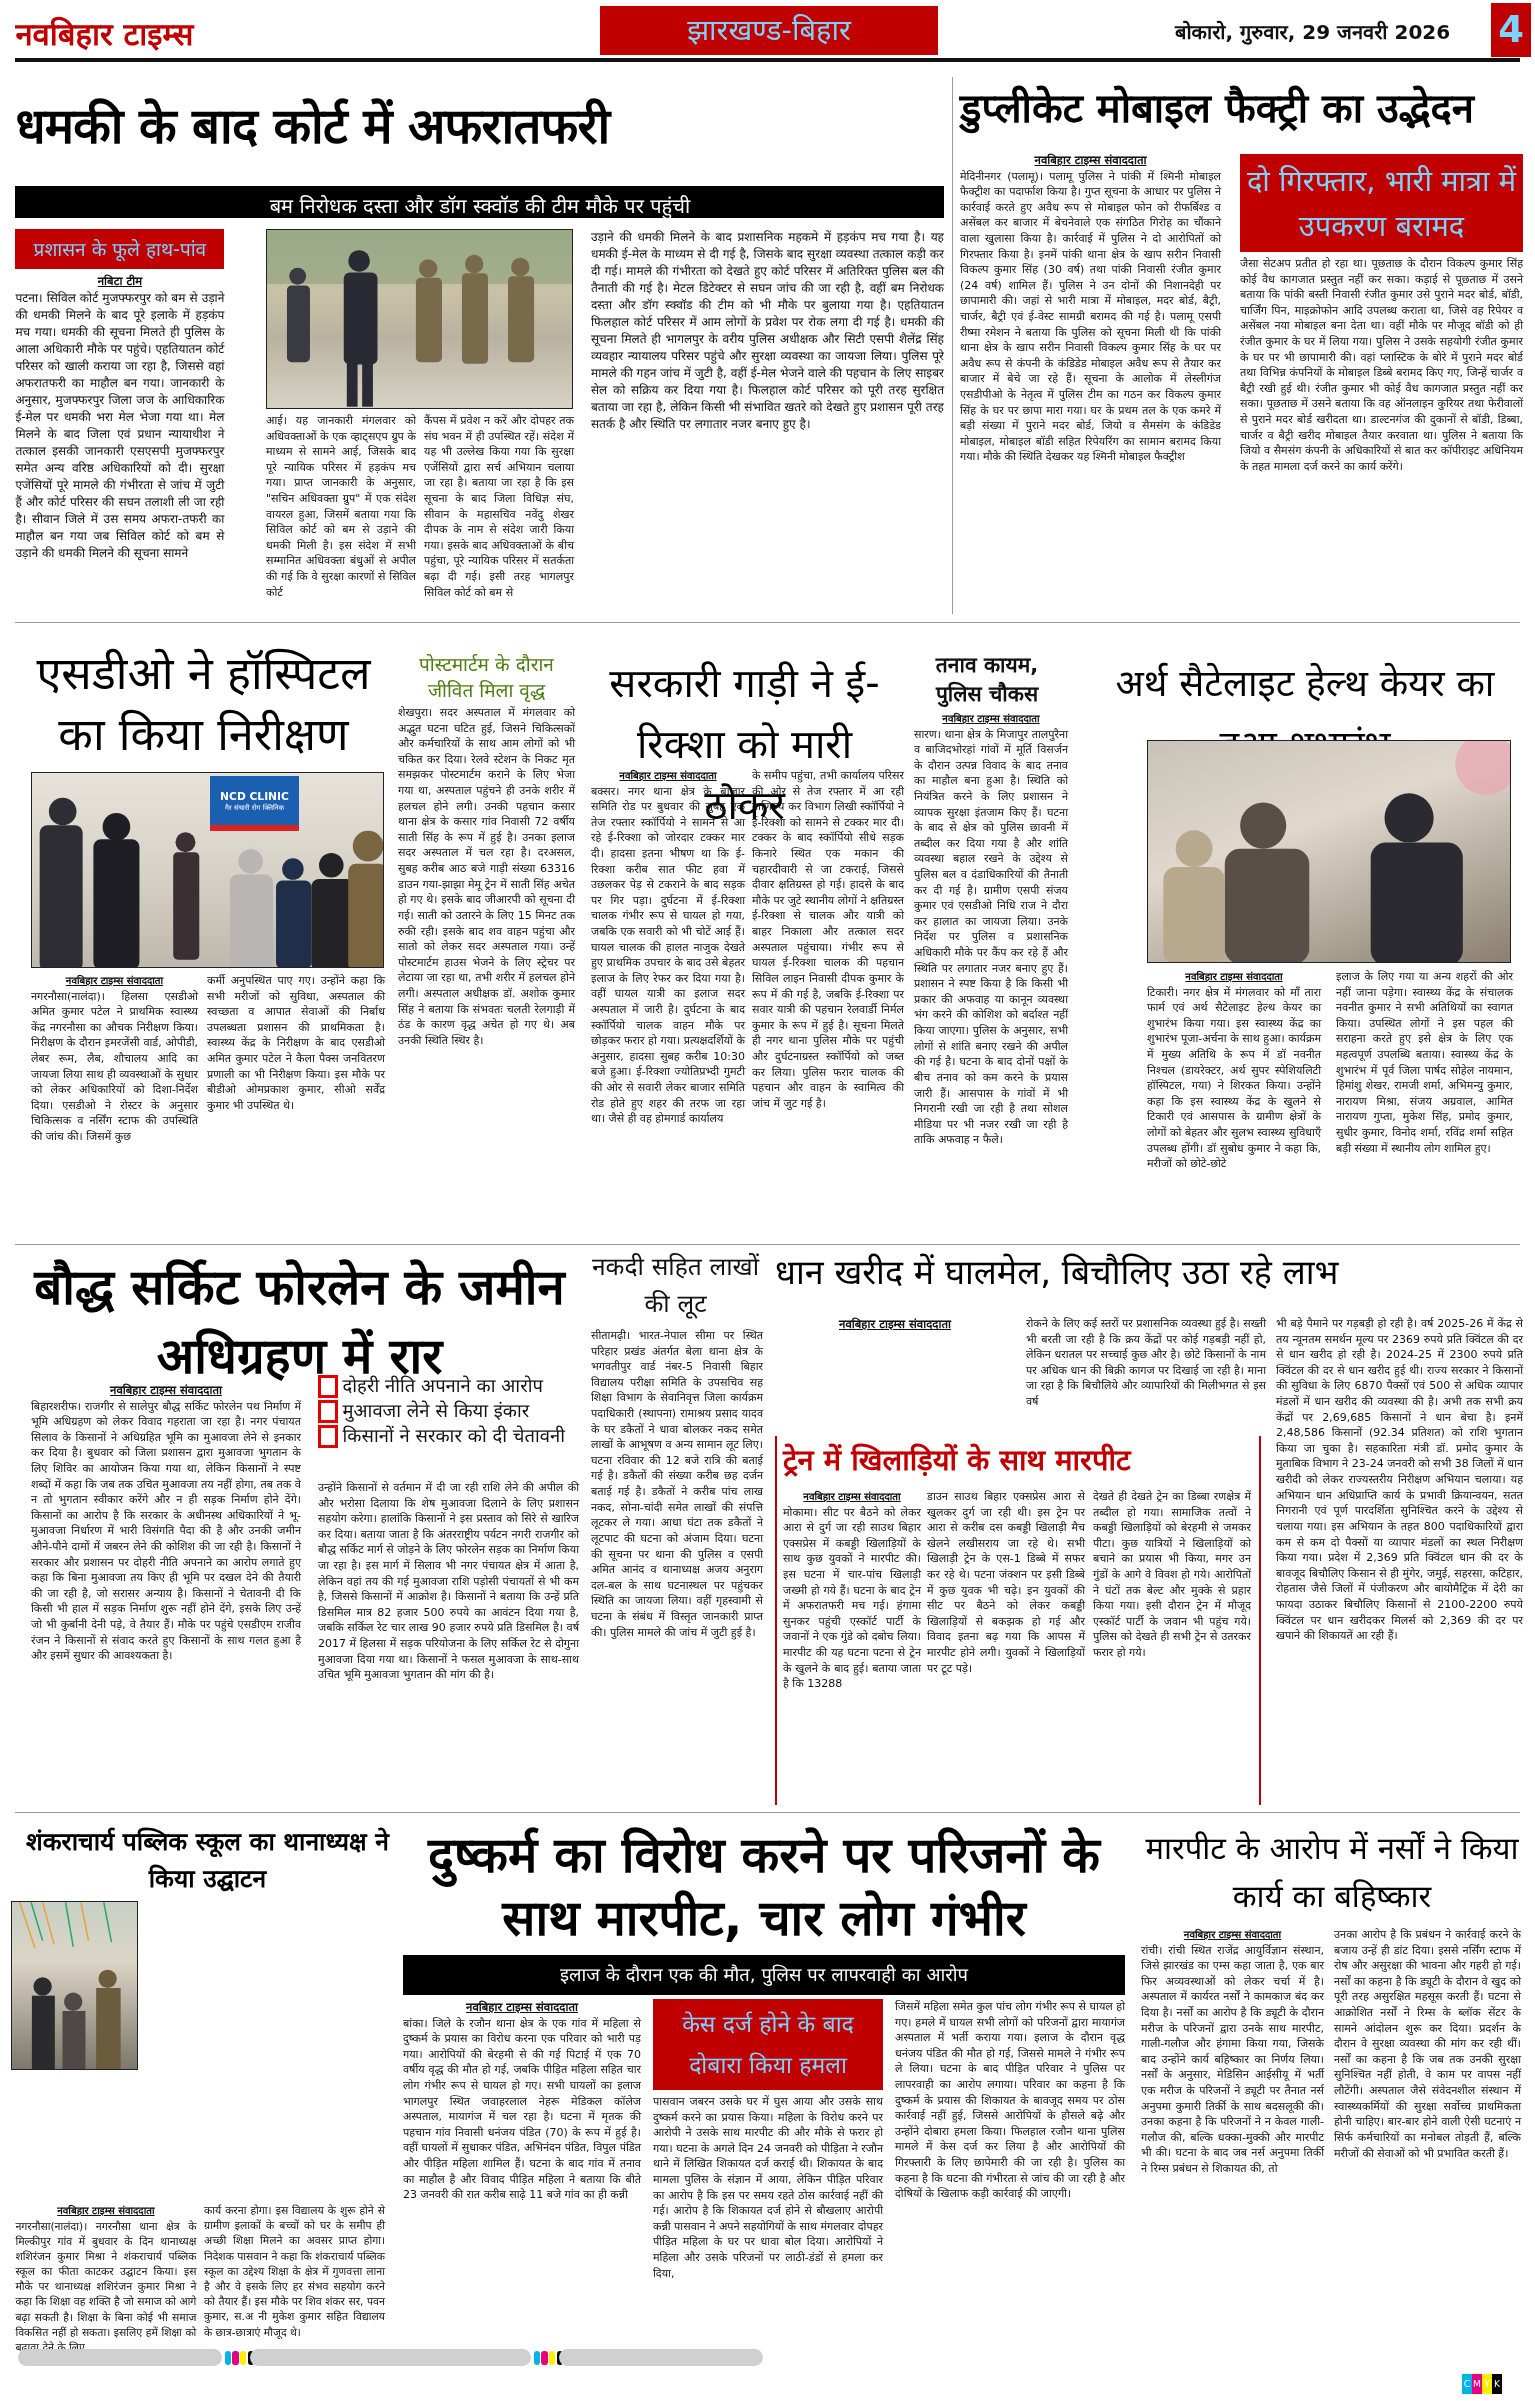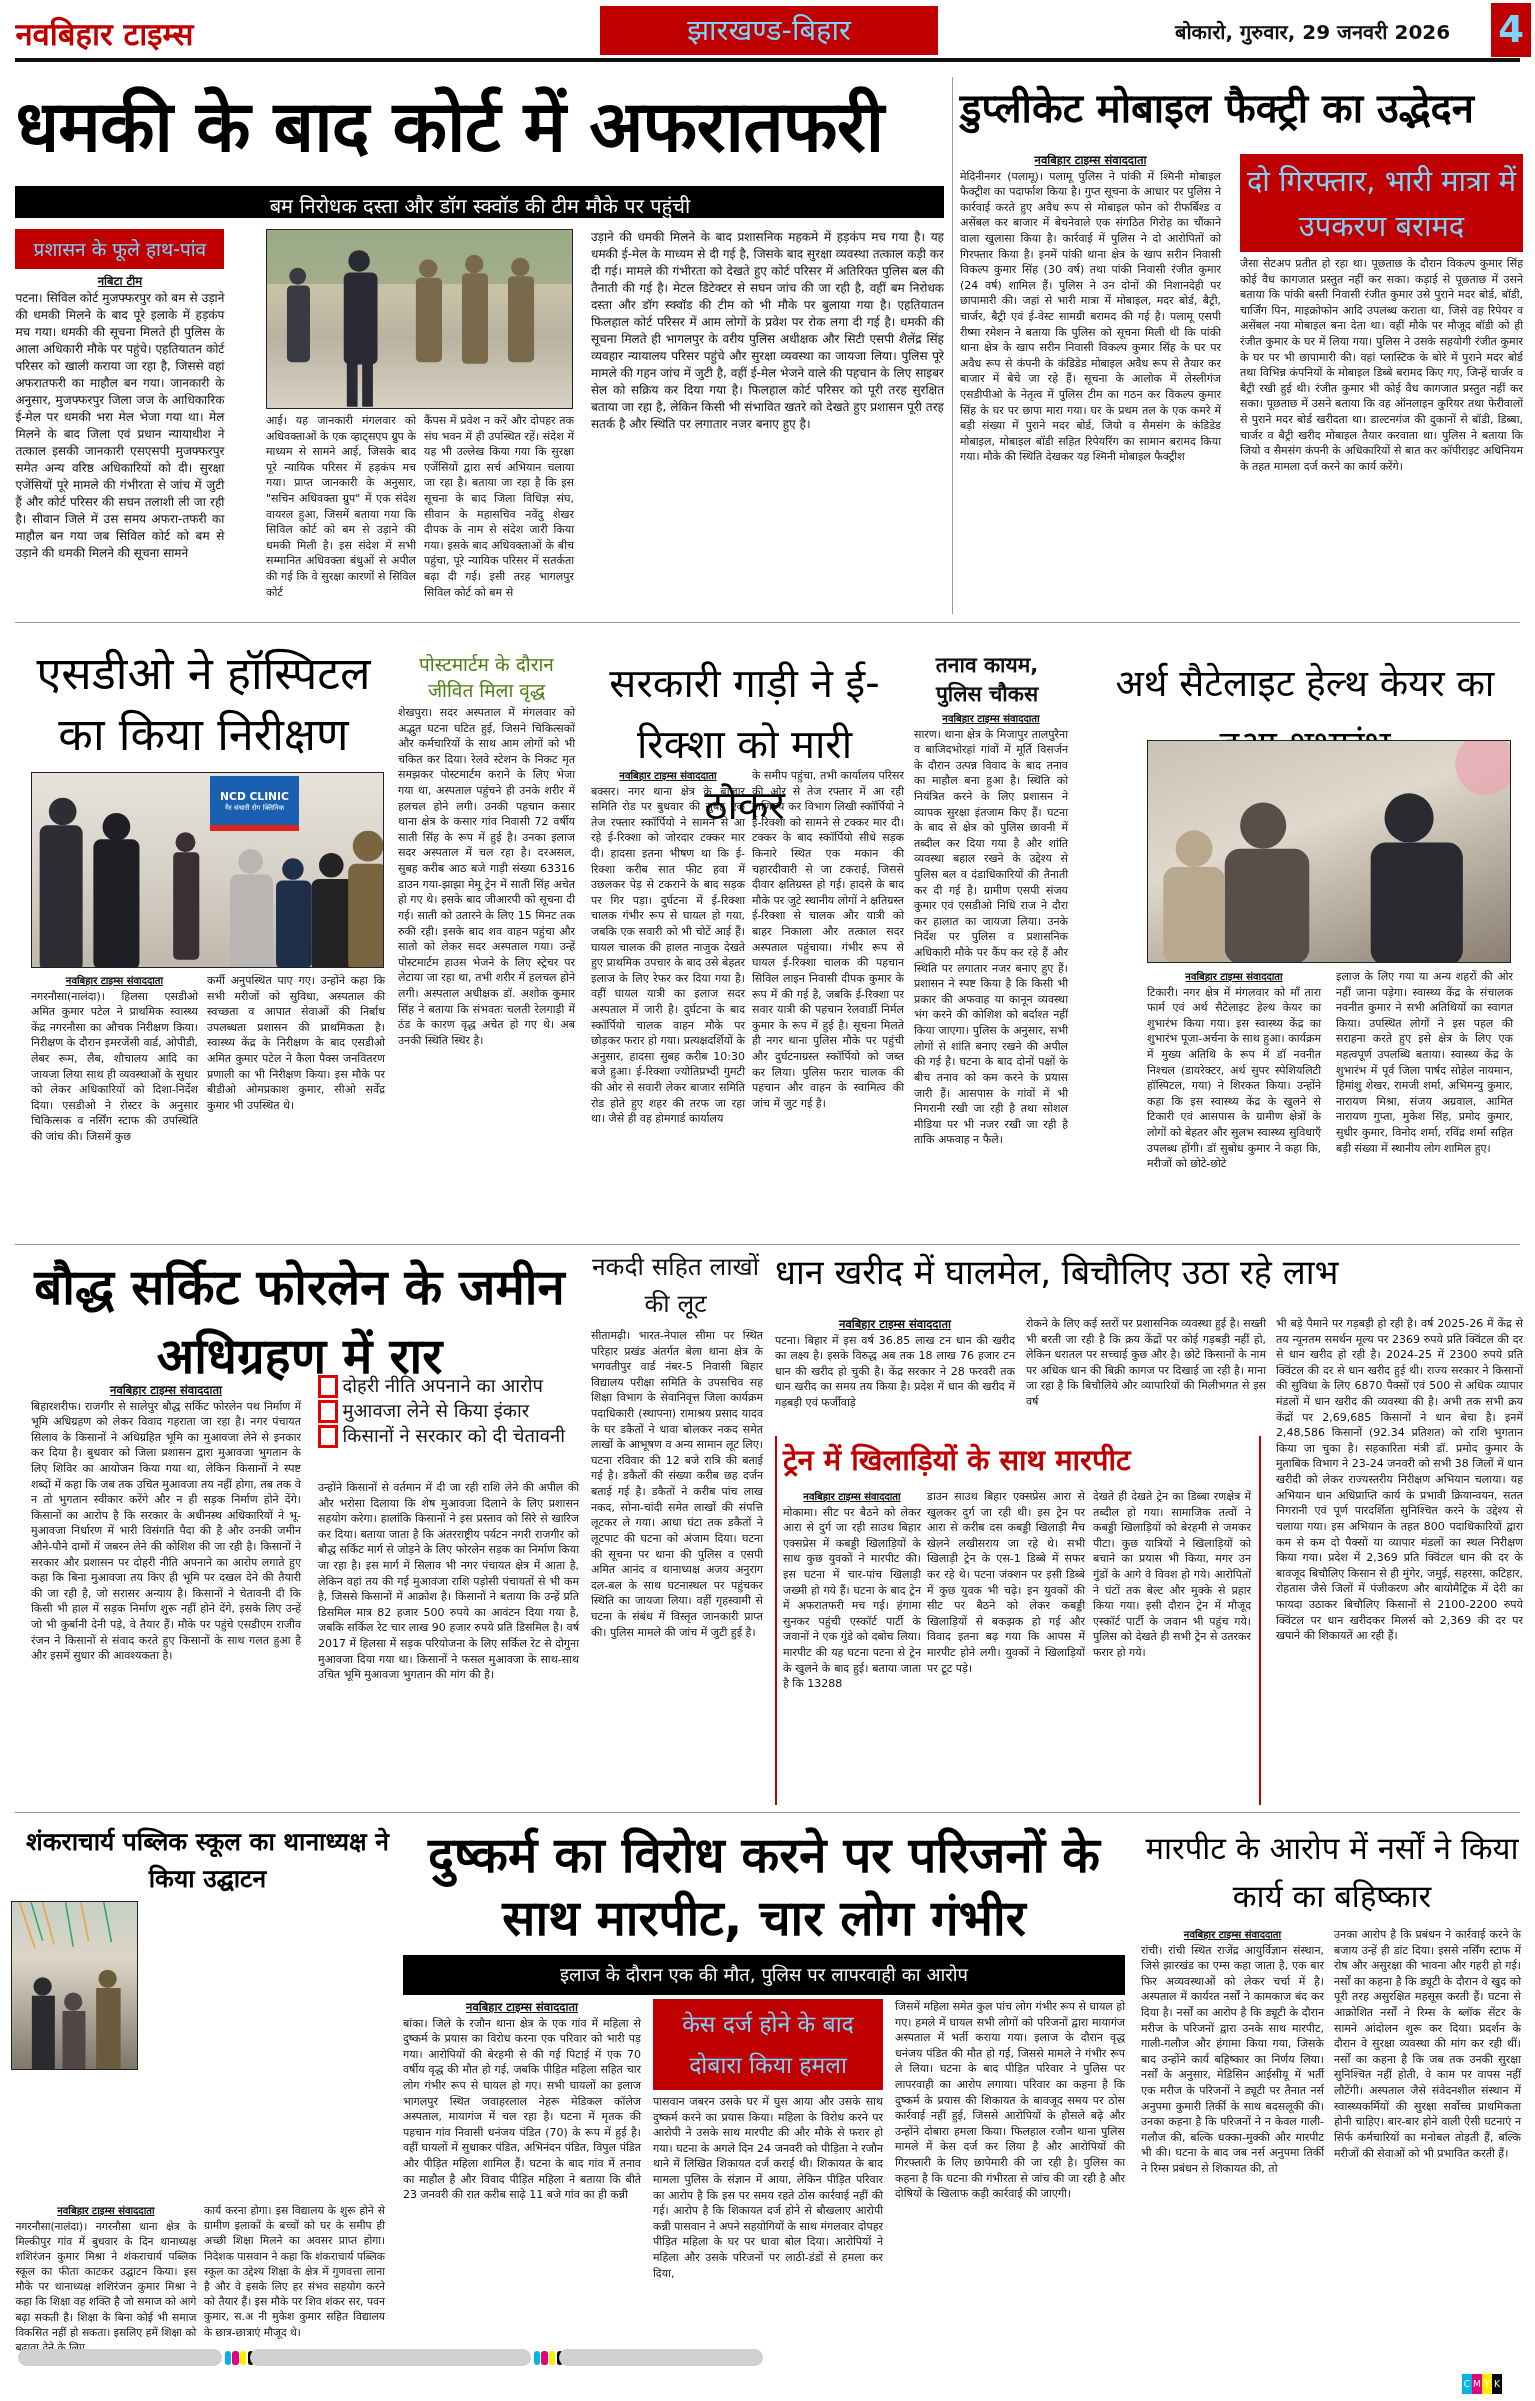--- a/index.html
+++ b/index.html
@@ -26,21 +26,21 @@
   <div class="abs redbox" style="left:600px;top:6.1px;width:338px;height:49px;font-size:29px;line-height:49px">
     <span>झारखण्ड-बिहार</span>
   </div>
   <div class="abs" style="left:1175px;top:18.4px;font-size:20px;font-weight:bold">बोकारो, गुरुवार, 29 जनवरी 2026</div>
   <div class="abs redbox" style="left:1491px;top:3.1px;width:40px;height:54px;font-size:37px;line-height:54px;font-weight:bold">
     <span>4</span>
   </div>
   <div class="hr" style="left:15.4px;top:58px;width:1505px;height:3.8px;background:#111"></div>
 </div>
 
-<div class="abs hl" style="left:15.4px;top:77px;width:929px;font-size:71px;line-height:100px;letter-spacing:-0.8px">धमकी के बाद कोर्ट में अफरातफरी</div>
+<div class="abs hl" style="left:15.4px;top:77px;width:929px;font-size:49px;line-height:100px;letter-spacing:-0.8px">धमकी के बाद कोर्ट में अफरातफरी</div>
 <div class="abs blackbar" style="left:15.4px;top:186px;width:929px;height:32px;font-size:20px;line-height:40px">
   <span>बम निरोधक दस्ता और डॉग स्क्वॉड की टीम मौके पर पहुंची</span>
 </div>
 <div class="abs redbox" style="left:15.4px;top:229px;width:209px;height:40px;font-size:19px;line-height:40px">
   <span>प्रशासन के फूले हाथ-पांव</span>
 </div>
 <div class="abs" style="left:15.4px;top:273px;width:209px">
   <div class="by">नबिटा टीम</div>
   <div class="body">पटना। सिविल कोर्ट मुजफ्फरपुर को बम से उड़ाने की धमकी मिलने के बाद पूरे इलाके में हड़कंप मच गया। धमकी की सूचना मिलते ही पुलिस के आला अधिकारी मौके पर पहुंचे। एहतियातन कोर्ट परिसर को खाली कराया जा रहा है, जिससे वहां अफरातफरी का माहौल बन गया। जानकारी के अनुसार, मुजफ्फरपुर जिला जज के आधिकारिक ई-मेल पर धमकी भरा मेल भेजा गया था। मेल मिलने के बाद जिला एवं प्रधान न्यायाधीश ने तत्काल इसकी जानकारी एसएसपी मुजफ्फरपुर समेत अन्य वरिष्ठ अधिकारियों को दी। सुरक्षा एजेंसियों पूरे मामले की गंभीरता से जांच में जुटी हैं और कोर्ट परिसर की सघन तलाशी ली जा रही है। सीवान जिले में उस समय अफरा-तफरी का माहौल बन गया जब सिविल कोर्ट को बम से उड़ाने की धमकी मिलने की सूचना सामने</div>
 </div>
@@ -190,21 +190,20 @@
     </div>
 </div>
 <div class="abs body" style="left:318px;top:1480px;width:261px;font-size:11px">उन्होंने किसानों से वर्तमान में दी जा रही राशि लेने की अपील की और भरोसा दिलाया कि शेष मुआवजा दिलाने के लिए प्रशासन सहयोग करेगा। हालांकि किसानों ने इस प्रस्ताव को सिरे से खारिज कर दिया। बताया जाता है कि अंतरराष्ट्रीय पर्यटन नगरी राजगीर को बौद्ध सर्किट मार्ग से जोड़ने के लिए फोरलेन सड़क का निर्माण किया जा रहा है। इस मार्ग में सिलाव भी नगर पंचायत क्षेत्र में आता है, लेकिन वहां तय की गई मुआवजा राशि पड़ोसी पंचायतों से भी कम है, जिससे किसानों में आक्रोश है। किसानों ने बताया कि उन्हें प्रति डिसमिल मात्र 82 हजार 500 रुपये का आवंटन दिया गया है, जबकि सर्किल रेट चार लाख 90 हजार रुपये प्रति डिसमिल है। वर्ष 2017 में हिलसा में सड़क परियोजना के लिए सर्किल रेट से दोगुना मुआवजा दिया गया था। किसानों ने फसल मुआवजा के साथ-साथ उचित भूमि मुआवजा भुगतान की मांग की है।</div>
 
 <div class="abs" style="left:591px;top:1248px;width:169px;font-size:24.6px;line-height:37px;text-align:center">नकदी सहित लाखों की लूट</div>
 <div class="abs body" style="left:591px;top:1328px;width:172px;font-size:11px">सीतामढ़ी। भारत-नेपाल सीमा पर स्थित परिहार प्रखंड अंतर्गत बेला थाना क्षेत्र के भगवतीपुर वार्ड नंबर-5 निवासी बिहार विद्यालय परीक्षा समिति के उपसचिव सह शिक्षा विभाग के सेवानिवृत्त जिला कार्यक्रम पदाधिकारी (स्थापना) रामाश्रय प्रसाद यादव के घर डकैतों ने धावा बोलकर नकद समेत लाखों के आभूषण व अन्य सामान लूट लिए। घटना रविवार की 12 बजे रात्रि की बताई गई है। डकैतों की संख्या करीब छह दर्जन बताई गई है। डकैतों ने करीब पांच लाख नकद, सोना-चांदी समेत लाखों की संपत्ति लूटकर ले गया। आधा घंटा तक डकैतों ने लूटपाट की घटना को अंजाम दिया। घटना की सूचना पर थाना की पुलिस व एसपी अमित आनंद व थानाध्यक्ष अजय अनुराग दल-बल के साथ घटनास्थल पर पहुंचकर स्थिति का जायजा लिया। वहीं गृहस्वामी से घटना के संबंध में विस्तृत जानकारी प्राप्त की। पुलिस मामले की जांच में जुटी हुई है।</div>
 
 <div class="abs hl" style="left:775px;top:1248px;width:749px;font-size:34px;line-height:48px;white-space:nowrap;font-weight:normal">धान खरीद में घालमेल, बिचौलिए उठा रहे लाभ</div>
 <div class="abs" style="left:775px;top:1316px;width:240px">
   <div class="by">नवबिहार टाइम्स संवाददाता</div>
-  <div class="body" style="font-size:11px">पटना। बिहार में इस वर्ष 36.85 लाख टन धान की खरीद का लक्ष्य है। इसके विरुद्ध अब तक 18 लाख 76 हजार टन धान की खरीद हो चुकी है। केंद्र सरकार ने 28 फरवरी तक धान खरीद का समय तय किया है। प्रदेश में धान की खरीद में गड़बड़ी एवं फर्जीवाड़े</div>
 </div>
 <div class="abs body" style="left:1026px;top:1316px;width:240px;font-size:11px">रोकने के लिए कई स्तरों पर प्रशासनिक व्यवस्था हुई है। सख्ती भी बरती जा रही है कि क्रय केंद्रों पर कोई गड़बड़ी नहीं हो, लेकिन धरातल पर सच्चाई कुछ और है। छोटे किसानों के नाम पर अधिक धान की बिक्री कागज पर दिखाई जा रही है। माना जा रहा है कि बिचौलिये और व्यापारियों की मिलीभगत से इस वर्ष</div>
 <div class="vr" style="left:1259px;top:1436px;height:369px;background:#c00000;width:1.5px"></div>
 <div class="abs body" style="left:1276px;top:1316px;width:247px;font-size:11px">भी बड़े पैमाने पर गड़बड़ी हो रही है। वर्ष 2025-26 में केंद्र से तय न्यूनतम समर्थन मूल्य पर 2369 रुपये प्रति क्विंटल की दर से धान खरीद हो रही है। 2024-25 में 2300 रुपये प्रति क्विंटल की दर से धान खरीद हुई थी। राज्य सरकार ने किसानों की सुविधा के लिए 6870 पैक्सों एवं 500 से अधिक व्यापार मंडलों में धान खरीद की व्यवस्था की है। अभी तक सभी क्रय केंद्रों पर 2,69,685 किसानों ने धान बेचा है। इनमें 2,48,586 किसानों (92.34 प्रतिशत) को राशि भुगतान किया जा चुका है। सहकारिता मंत्री डॉ. प्रमोद कुमार के मुताबिक विभाग ने 23-24 जनवरी को सभी 38 जिलों में धान खरीदी को लेकर राज्यस्तरीय निरीक्षण अभियान चलाया। यह अभियान धान अधिप्राप्ति कार्य के प्रभावी क्रियान्वयन, सतत निगरानी एवं पूर्ण पारदर्शिता सुनिश्चित करने के उद्देश्य से चलाया गया। इस अभियान के तहत 800 पदाधिकारियों द्वारा कम से कम दो पैक्सों या व्यापार मंडलों का स्थल निरीक्षण किया गया। प्रदेश में 2,369 प्रति क्विंटल धान की दर के बावजूद बिचौलिए किसान से ही मुंगेर, जमुई, सहरसा, कटिहार, रोहतास जैसे जिलों में पंजीकरण और बायोमैट्रिक में देरी का फायदा उठाकर बिचौलिए किसानों से 2100-2200 रुपये क्विंटल पर धान खरीदकर मिलर्स को 2,369 की दर पर खपाने की शिकायतें आ रही हैं।</div>
 
 <div class="abs" style="left:775px;top:1436px;width:484px;height:369px;border-left:2.3px solid #c00000"></div>
 <div class="abs" style="left:783px;top:1442px;width:476px;font-size:29px;line-height:37px;color:#c00000;font-weight:bold;white-space:nowrap">ट्रेन में खिलाड़ियों के साथ मारपीट</div>
 <div class="abs" style="left:783px;top:1489px;width:138px">
   <div class="by" style="font-size:10px">नवबिहार टाइम्स संवाददाता</div>
   <div class="body" style="font-size:11px">मोकामा। सीट पर बैठने को लेकर आरा से दुर्ग जा रही साउथ बिहार एक्सप्रेस में कबड्डी खिलाड़ियों के साथ कुछ युवकों ने मारपीट की। इस घटना में चार-पांच खिलाड़ी जख्मी हो गये हैं। घटना के बाद ट्रेन में अफरातफरी मच गई। हंगामा सुनकर पहुंची एस्कॉर्ट पार्टी के जवानों ने एक गुंडे को दबोच लिया। मारपीट की यह घटना पटना से ट्रेन के खुलने के बाद हुई। बताया जाता है कि 13288</div>

